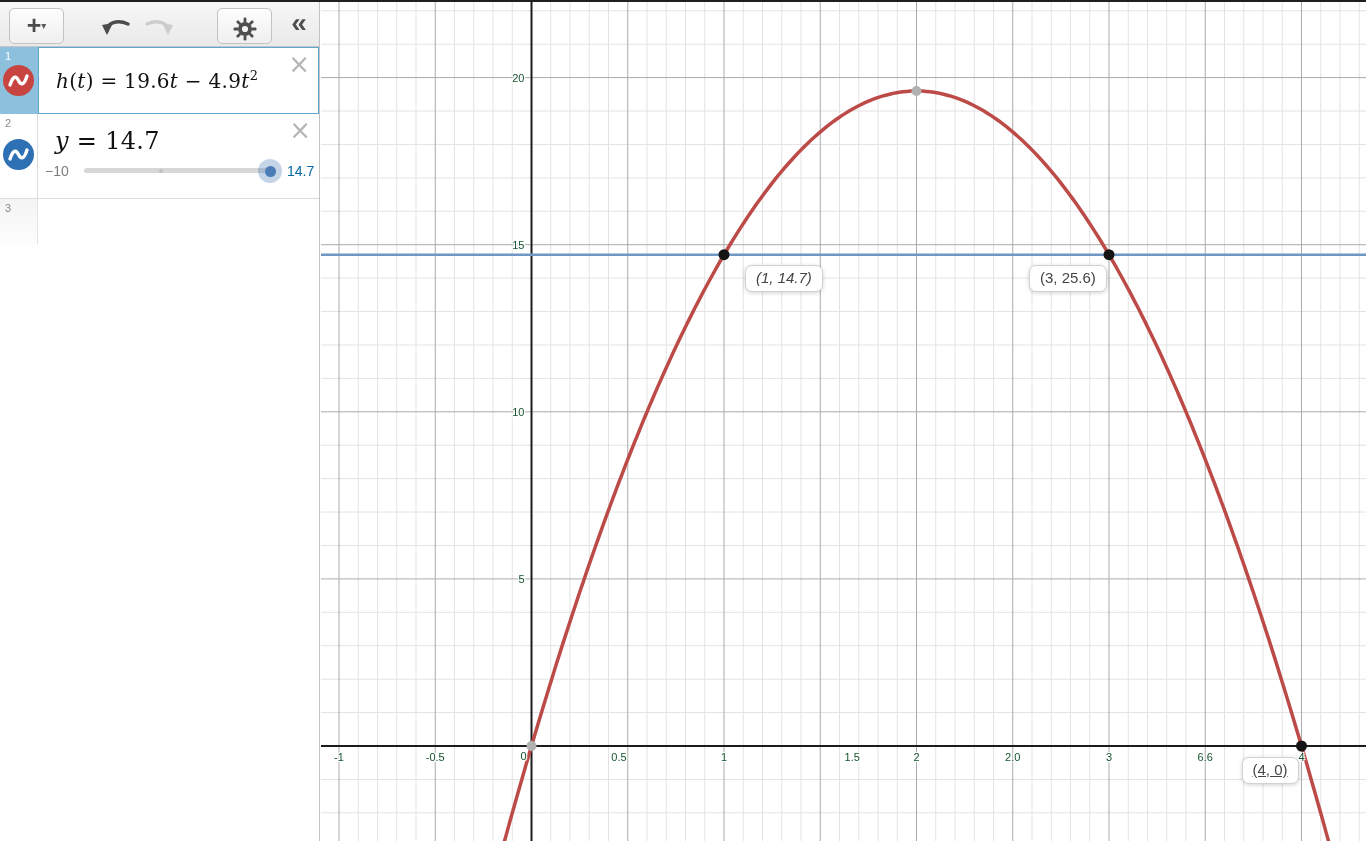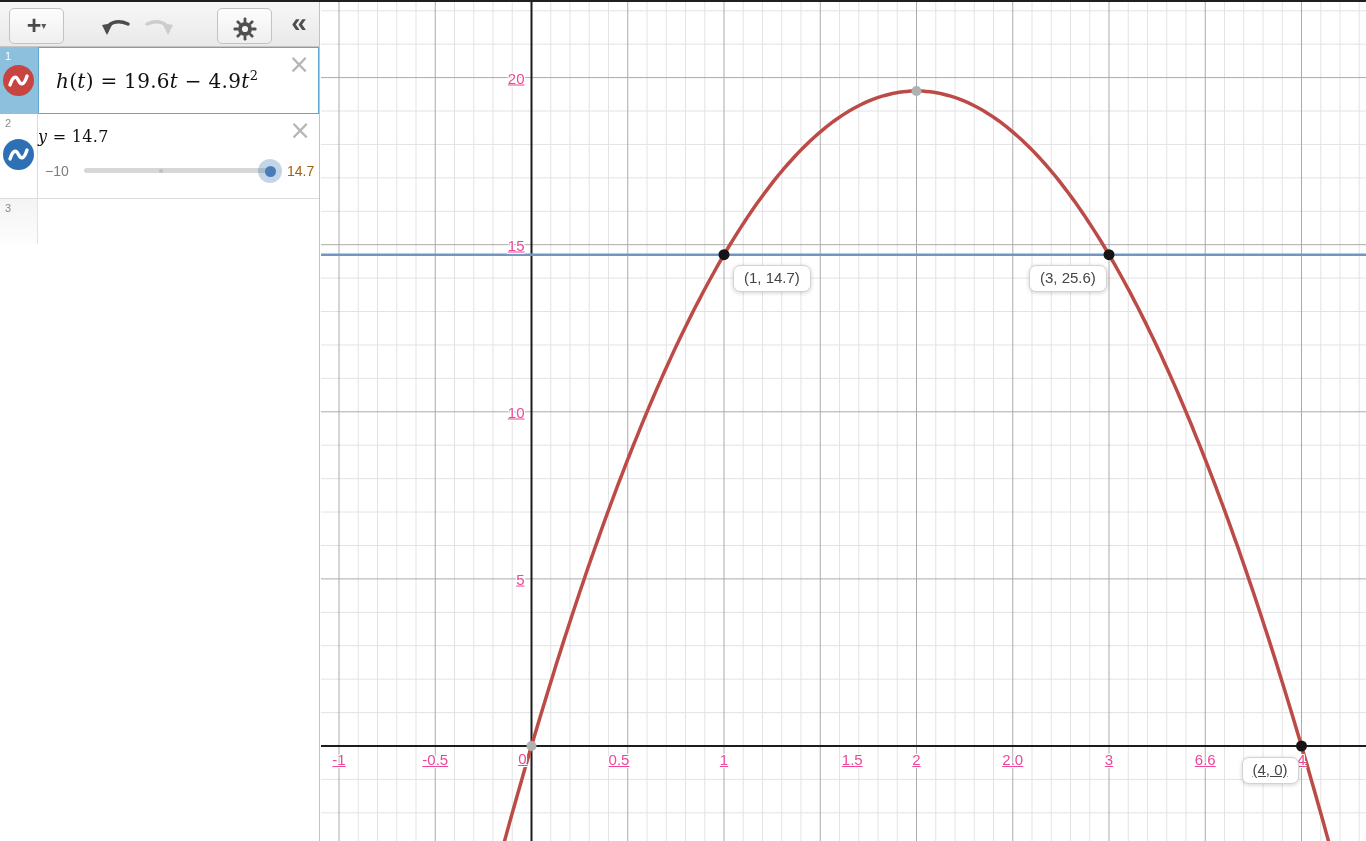--- a/index.html
+++ b/index.html
@@ -38,41 +38,41 @@
     color:#b5b5b5; cursor:pointer; font-family:"DejaVu Sans",sans-serif; }
 
   .row1 { height:67px; }
   .row1 .gutter { background:#8cc0dd; border-right:none; }
   .row1 .rownum { color:#fff; }
   .row1 .curve-icon { top:18px; }
   .row1 .cell { border:1px solid #5fa6d0; display:flex; align-items:center; padding-left:17px; }
 
   .row2 { height:85px; border-bottom:1px solid #dcdcdc; }
   .row2 .curve-icon { top:25px; }
-  .row2 .eq { position:absolute; left:0; top:13px; font-size:16px; }
+  .row2 .eq { position:absolute; left:17px; top:13px; font-size:24px; }
   .slider-min { position:absolute; left:7px; top:49px; font-size:14px; color:#7d7d7d; cursor:pointer; }
   .slider-track { position:absolute; left:46px; top:54px; width:192px; height:5px;
     background:#d7d7d7; border-radius:3px; cursor:pointer; }
   .slider-tick { position:absolute; left:121px; top:55px; width:4px; height:4px;
     border-radius:50%; background:#c0c0c0; }
   .slider-halo { position:absolute; left:220px; top:45px; width:24px; height:24px;
     border-radius:50%; background:rgba(74,124,184,0.32); cursor:pointer; }
   .slider-dot { position:absolute; left:6.5px; top:6.5px; width:11px; height:11px;
     border-radius:50%; background:#4a7cb8; }
-  .slider-value { position:absolute; left:249px; top:49px; font-size:14px; color:#a16207; }
+  .slider-value { position:absolute; left:249px; top:49px; font-size:14px; color:#0369a1; }
 
   .row3 { height:45px; }
   .row3 .gutter { background:linear-gradient(#f4f4f4,#fdfdfd); border-right:1px solid #e3e3e3; }
 
   
   .graph { position:absolute; left:321px; top:0; width:1045px; height:839px; background:#fff; overflow:hidden; }
   #graph-svg { position:absolute; left:0; top:0; }
   #graph-labels { position:absolute; left:0; top:0; width:100%; height:100%; pointer-events:none; }
-  .ticklabel { position:absolute; font-size:15px; color:#ec4899;
-    text-shadow:-1px -1px 0 #fff,1px -1px 0 #fff,-1px 1px 0 #fff,1px 1px 0 #fff,0 0 3px #fff;text-decoration:underline; }
+  .ticklabel { position:absolute; font-size:11px; color:#14532d;
+    text-shadow:-1px -1px 0 #fff,1px -1px 0 #fff,-1px 1px 0 #fff,1px 1px 0 #fff,0 0 3px #fff; }
   .tx { transform:translate(-50%,0); }
   .ty { transform:translate(-100%,-50%); }
   .torigin { transform:translate(-100%,0); }
   .ptlabel { position:absolute; background:#fff; border:1px solid #d2d2d2; border-radius:7px;
     padding:3px 10px 5px; font-size:15px; color:#454545; white-space:nowrap;
     box-shadow:0 1px 4px rgba(0,0,0,0.18); }
 </style>
 </head>
 <body>
 
@@ -261,19 +261,19 @@
         <div class="ticklabel tx" style="left: 595.5px; top: 749px;">2</div>
         <div class="ticklabel tx" style="left: 691.75px; top: 749px;">2.0</div>
         <div class="ticklabel tx" style="left: 788px; top: 749px;">3</div>
         <div class="ticklabel tx" style="left: 884.25px; top: 749px;">6.6</div>
         <div class="ticklabel tx" style="left: 980.5px; top: 749px;">4</div>
         <div class="ticklabel ty" style="left: 203.5px; top: 576.9px;">5</div>
         <div class="ticklabel ty" style="left: 203.5px; top: 409.8px;">10</div>
         <div class="ticklabel ty" style="left: 203.5px; top: 242.7px;">15</div>
         <div class="ticklabel ty" style="left: 203.5px; top: 75.6px;">20</div>
         <div class="ticklabel torigin" style="left: 205.5px; top: 748px;">0</div>
-        <div class="ptlabel" style="left: 412px; top: 262.726px;">(1, 14.7)</div>
+        <div class="ptlabel" style="left: 424px; top: 262.726px; font-style: italic;">(1, 14.7)</div>
         <div class="ptlabel" style="left: 708px; top: 262.726px;">(3, 25.6)</div>
         <div class="ptlabel" style="left: 920.5px; top: 755px; text-decoration: underline;">(4, 0)</div>
       </div>
   </main>
 
 </div>
 
 </body></html>

